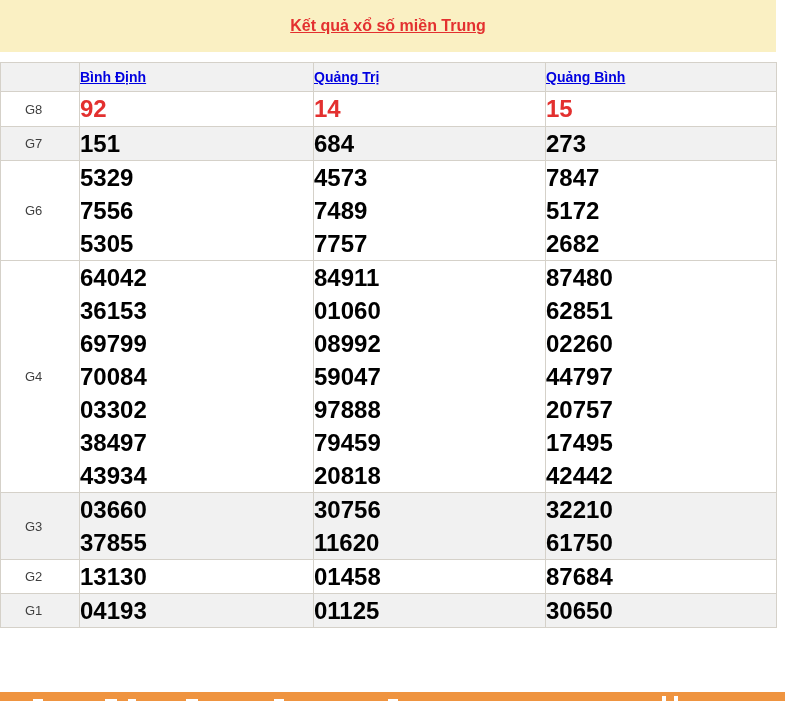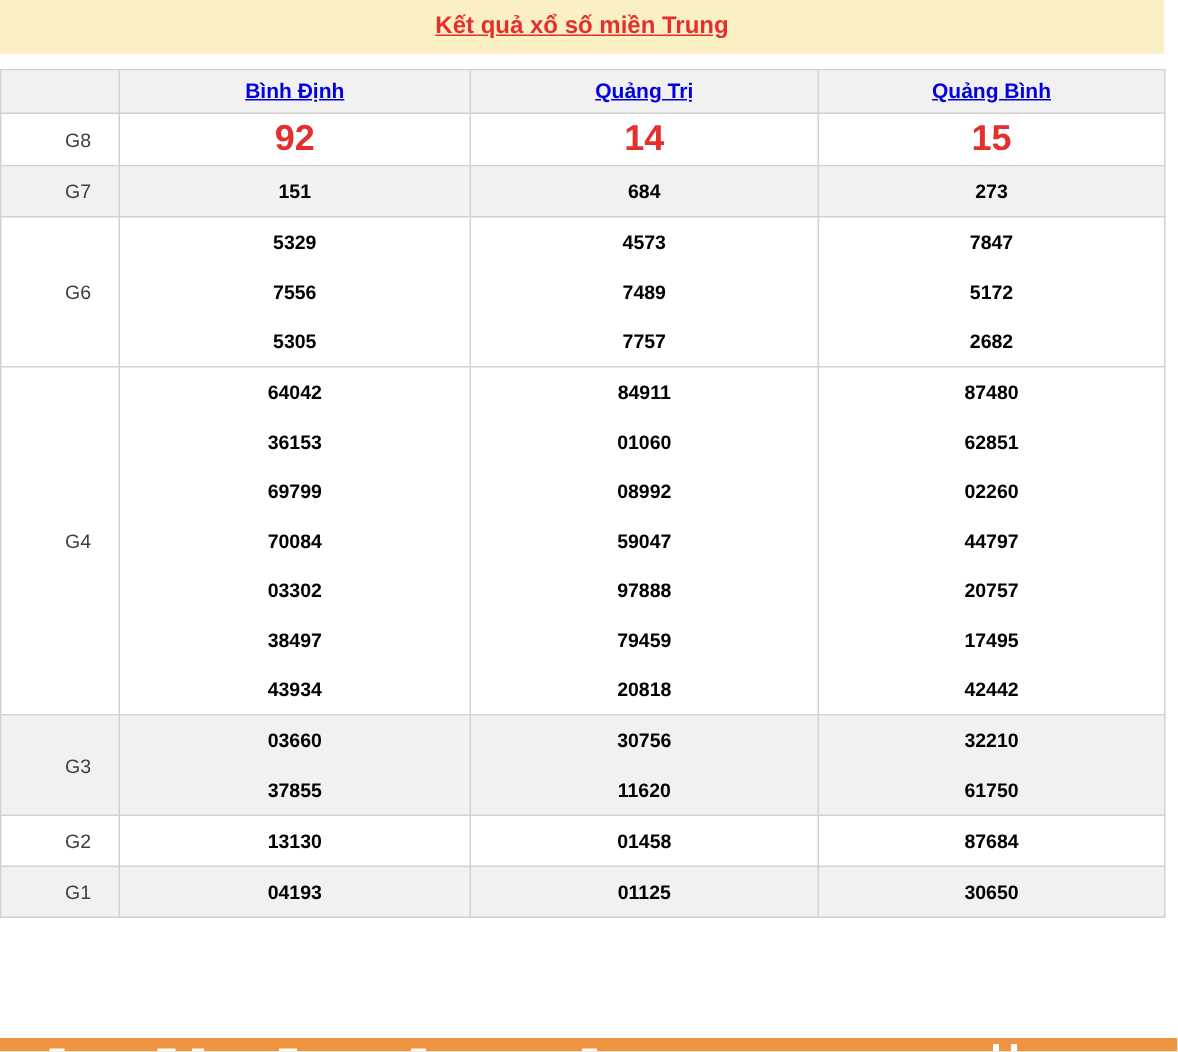--- a/index.html
+++ b/index.html
@@ -6,21 +6,21 @@
   html,body {
     width:785px; height:701px;
     background:#ffffff;
     font-family:"Liberation Sans", sans-serif;
     overflow:hidden;
   }
   body { position:relative; }
 
   
   .title-bar {
-    width:776px; height:36px;
+    width:776px; height:52px;
     background:var(--title_bg, #faf0c3);
     display:flex; align-items:center; justify-content:center;
     font-size:16px; font-weight:bold; color:#1a1a1a;
     white-space:pre;
     flex-direction:column;
   }
   .title-link {
     color:var(--red, #e3302f);
     text-decoration:underline;
     cursor:pointer;
@@ -28,21 +28,21 @@
   .gap { height:10px; background:#ffffff; }
 
   
   table.results {
     width:776px;
     border-collapse:collapse;
     table-layout:fixed;
   }
   .results th, .results td {
     border:1px solid var(--border, #d5d1c9);
-    text-align:center;
+    text-align:left;
     vertical-align:middle;
     overflow:hidden;
   }
   .results thead th {
     height:29px;
     background:var(--row_alt_bg, #f1f1f1);
   }
   .results thead a {
     color:var(--link_blue, #0000e0);
     font-size:14px; font-weight:bold;
@@ -53,21 +53,21 @@
     font-weight:normal;
     font-size:13px;
     color:#3f3f3f;
     background:transparent;
     padding-left:24px;
   }
   .results tbody tr.gray { background:var(--row_alt_bg, #f1f1f1); }
 
   .num {
     font-weight:bold;
-    font-size:13px;
+    font-size:24px;
     color:#000000;
     height:33px; line-height:33px;
   }
   tr.red-large  .num { color:var(--red, #e3302f); font-size:24px; height:34px; line-height:34px; }
   tr.red-xlarge .num { color:var(--red, #e3302f); font-size:28px; height:43px; line-height:43px; }
 
   
   .bottom-bar {
     position:absolute; left:0; bottom:0;
     width:785px; height:9px;

